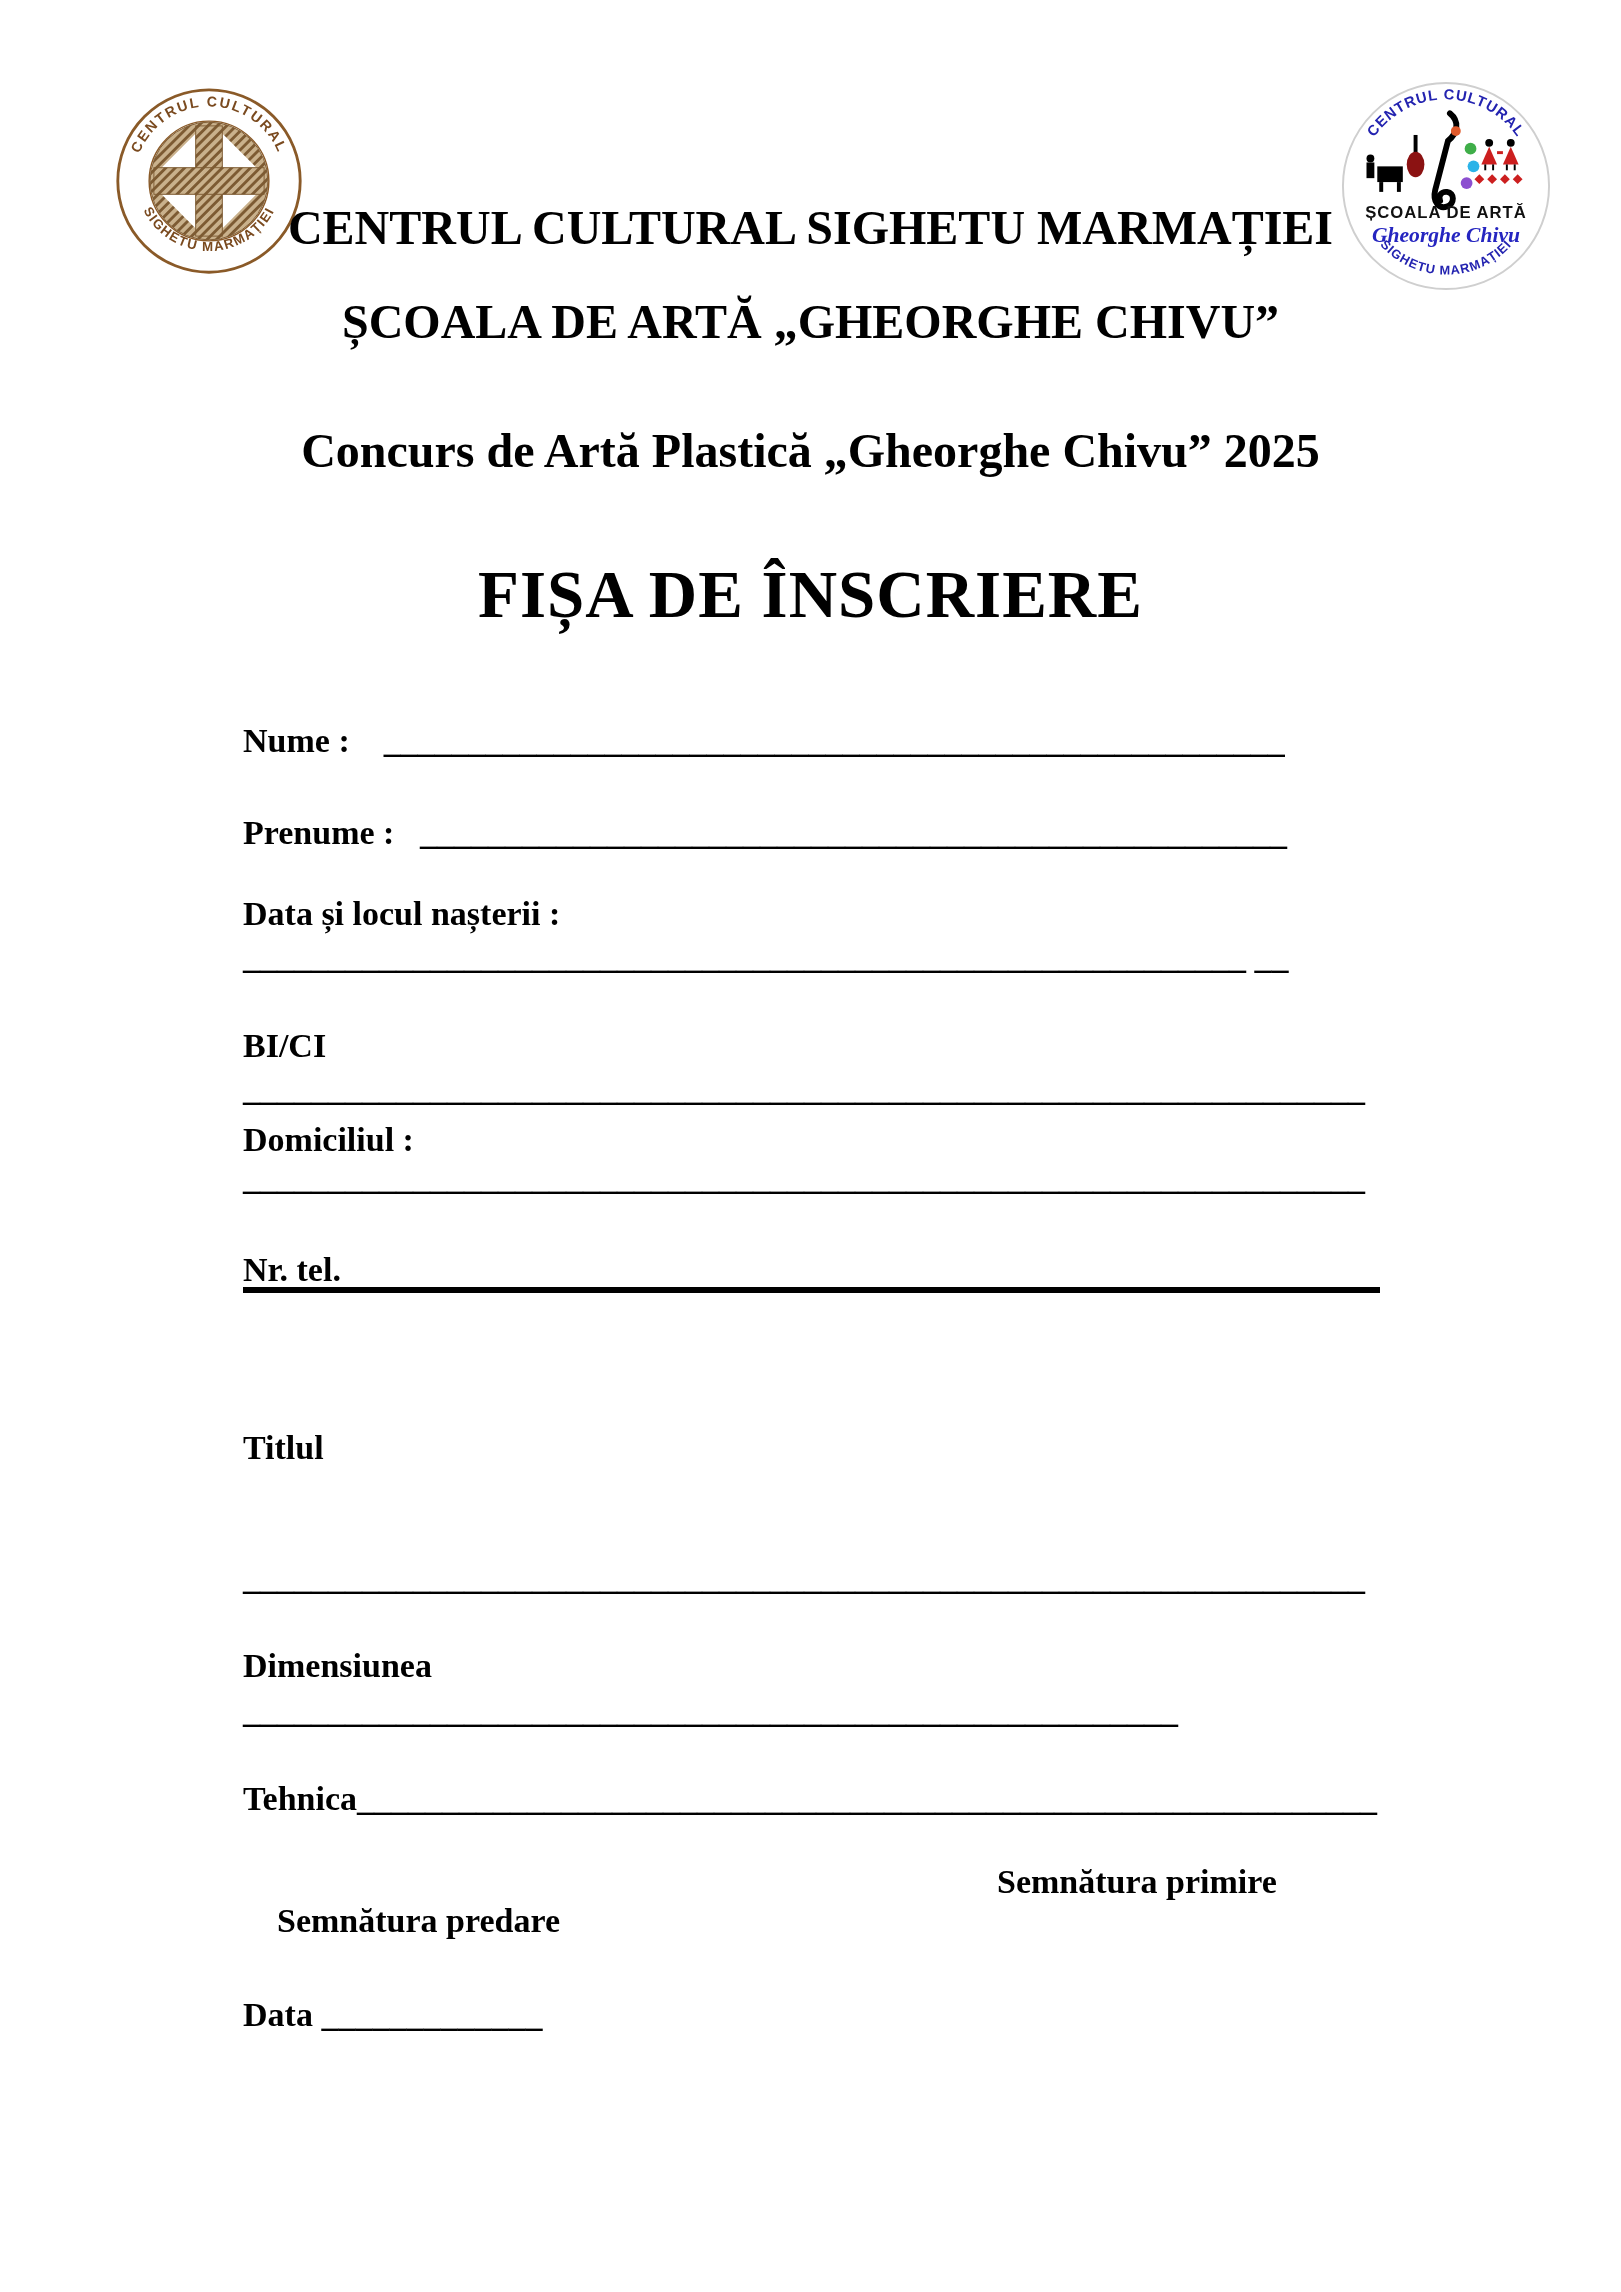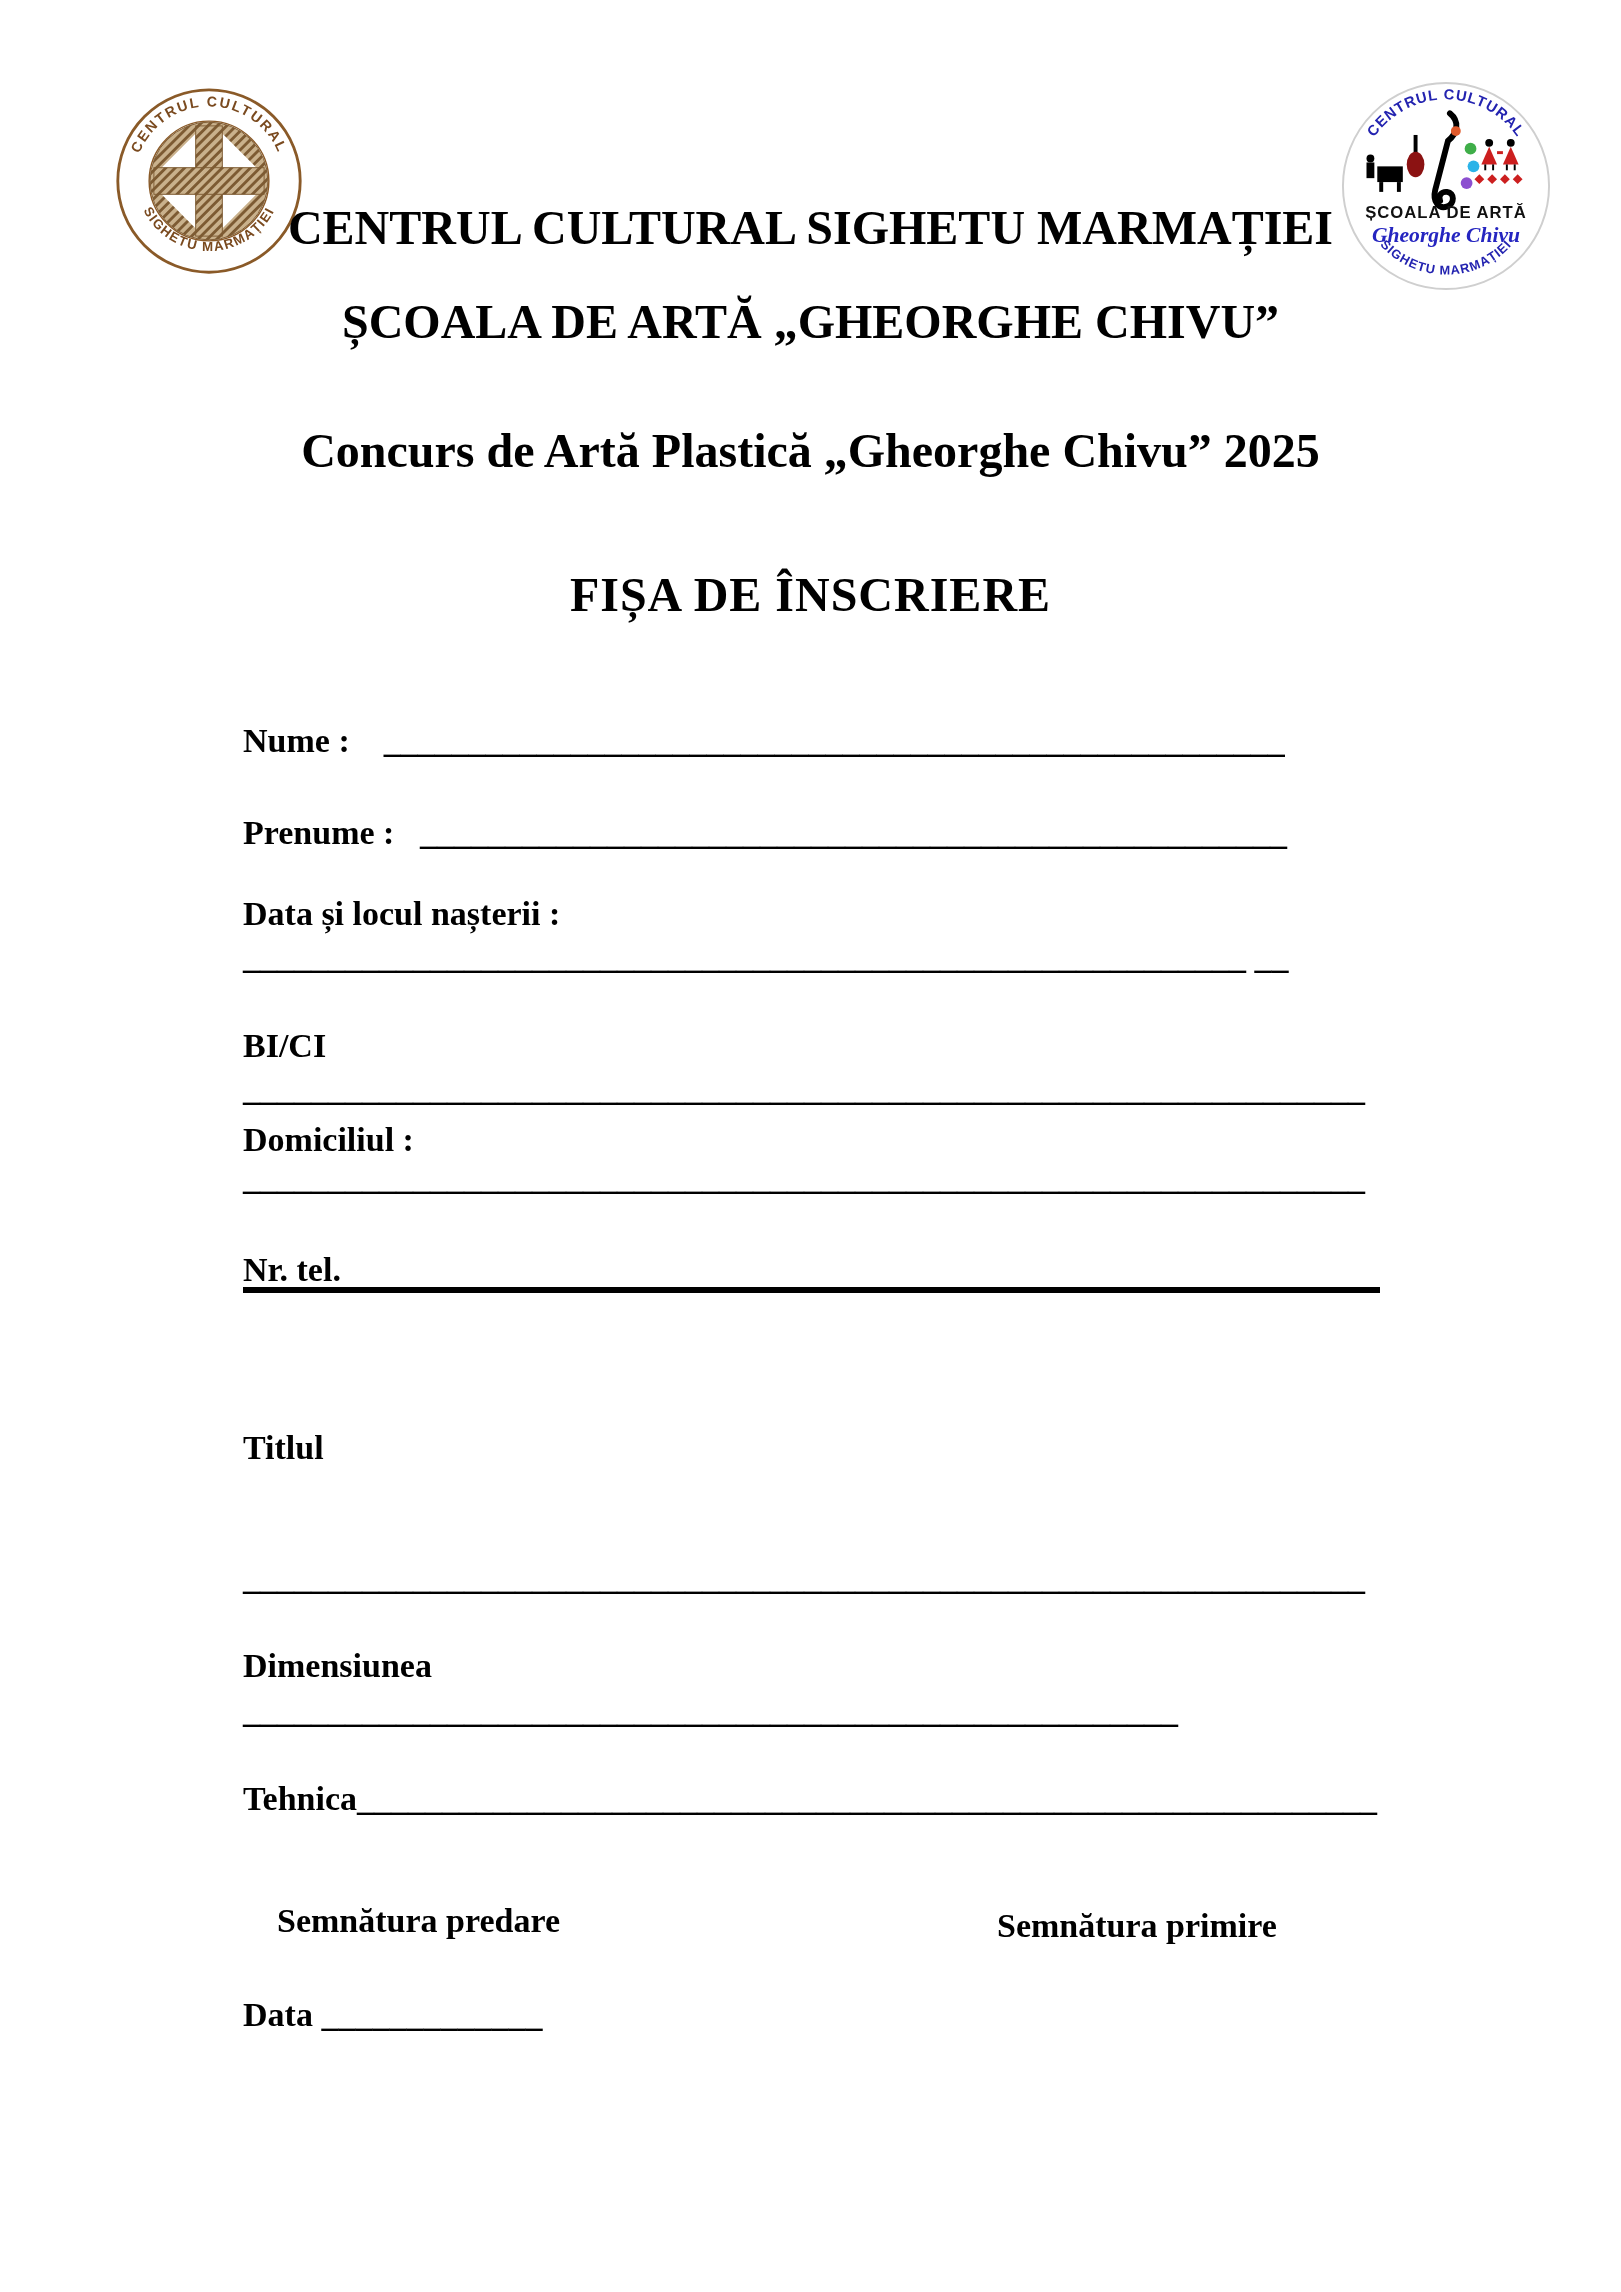--- a/index.html
+++ b/index.html
@@ -3,24 +3,24 @@
 <meta charset="utf-8">
 <style>
   html,body{margin:0;padding:0;background:#ffffff;}
   .page{
     position:relative;width:1621px;height:2293px;background:#ffffff;
     font-family:"Liberation Serif","DejaVu Serif",serif;
     font-weight:bold;color:#000;overflow:hidden;
   }
   .hline{position:absolute;left:243px;width:1135px;text-align:center;white-space:nowrap;}
   .h1{font-size:48px;line-height:47px;}
-  .doc-title{font-size:48px;line-height:57px;letter-spacing:1px;}
+  .doc-title{font-size:67px;line-height:57px;letter-spacing:1px;}
   .row{position:absolute;left:243px;font-size:34px;line-height:39px;white-space:pre;}
   .rule{position:absolute;left:243px;width:1137px;height:5.9px;background:#000;}
-  .sig-right{position:absolute;left:754px;top:0;margin-top:44px;}
+  .sig-right{position:absolute;left:754px;top:0;}
   .logo-left{position:absolute;left:114px;top:86px;}
   .logo-right{position:absolute;left:1340px;top:80px;}
   text{font-family:"Liberation Sans","DejaVu Sans",sans-serif;}
   .script-name{font-family:"Liberation Serif","DejaVu Serif",serif;}
 </style>
 </head>
 <body>
 
 <div class="page">
 

